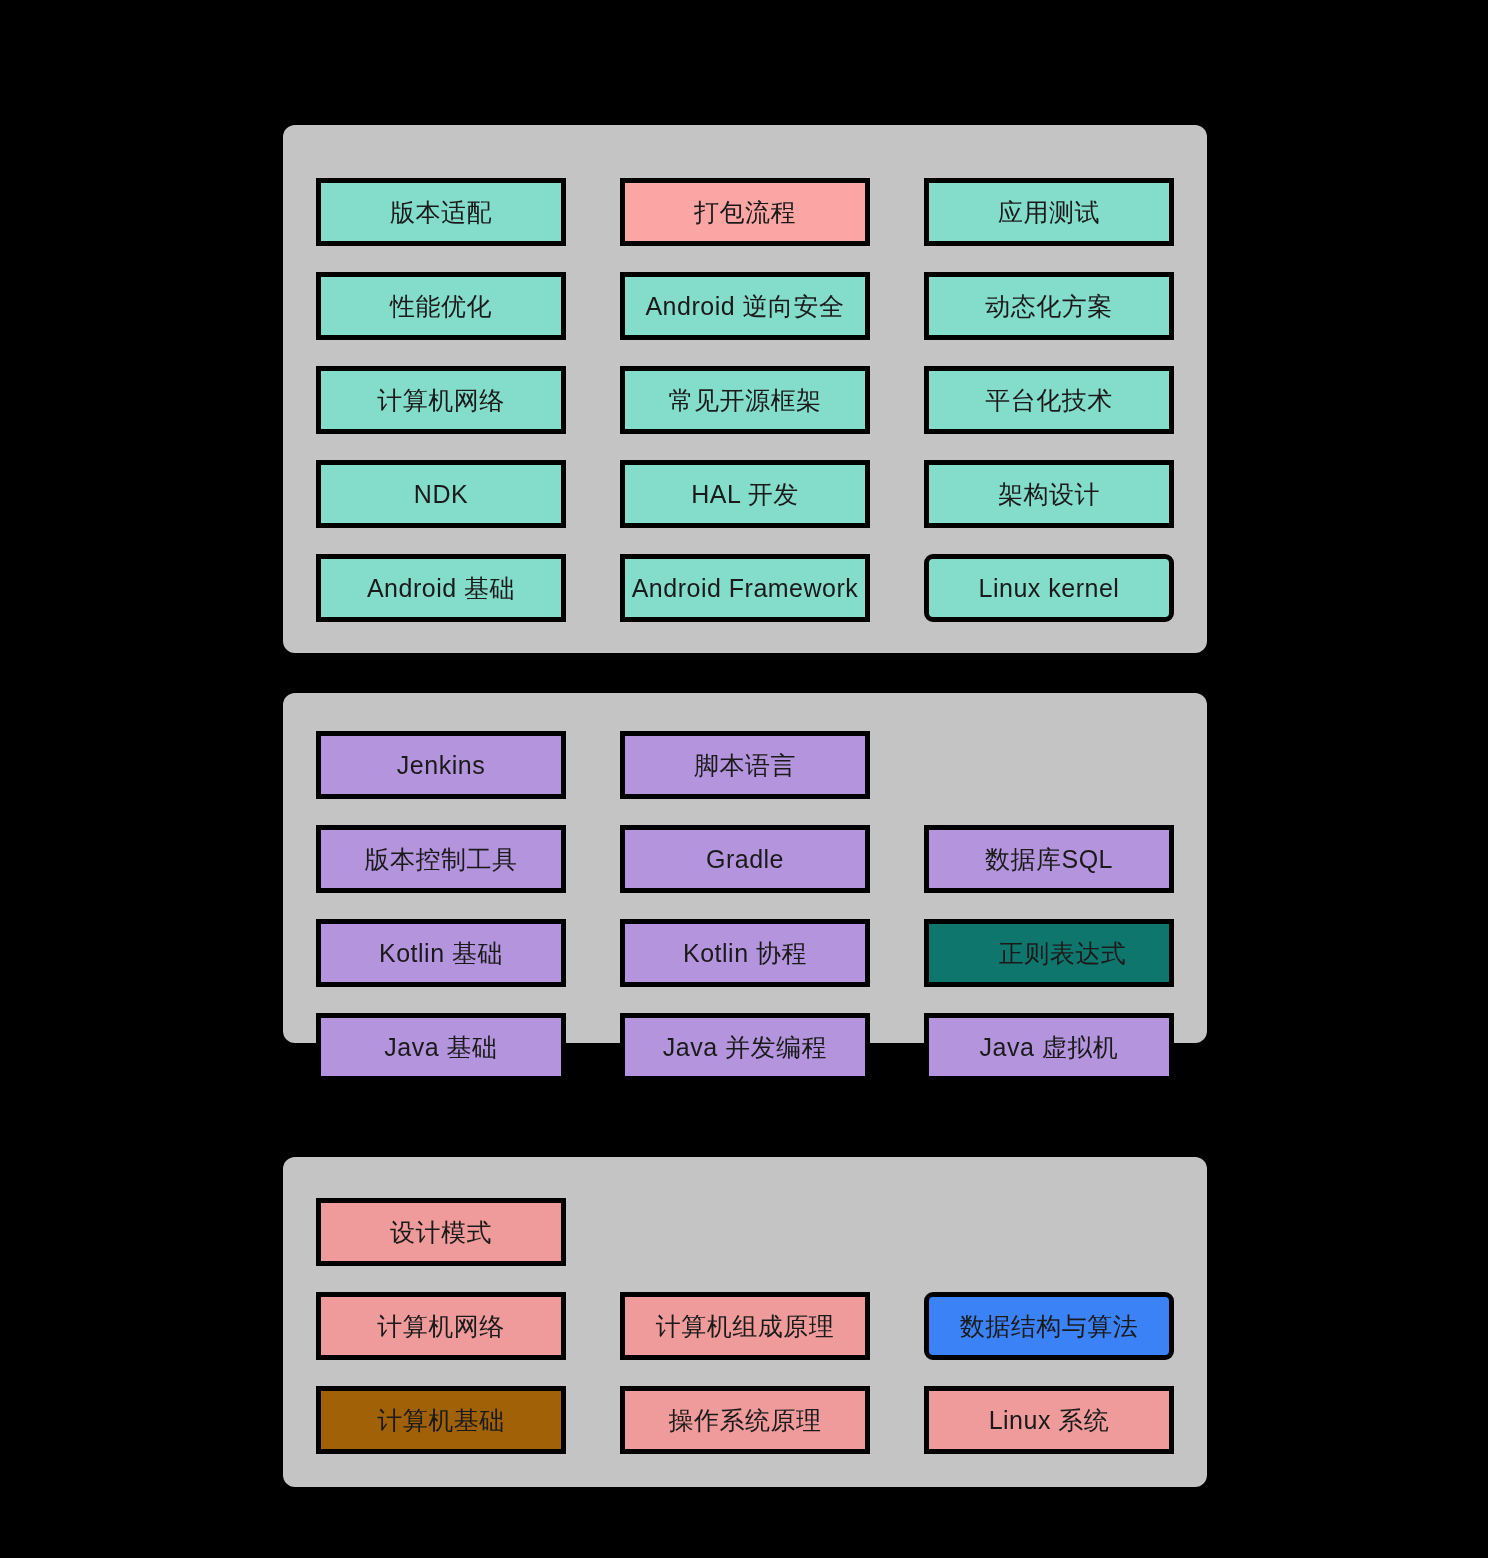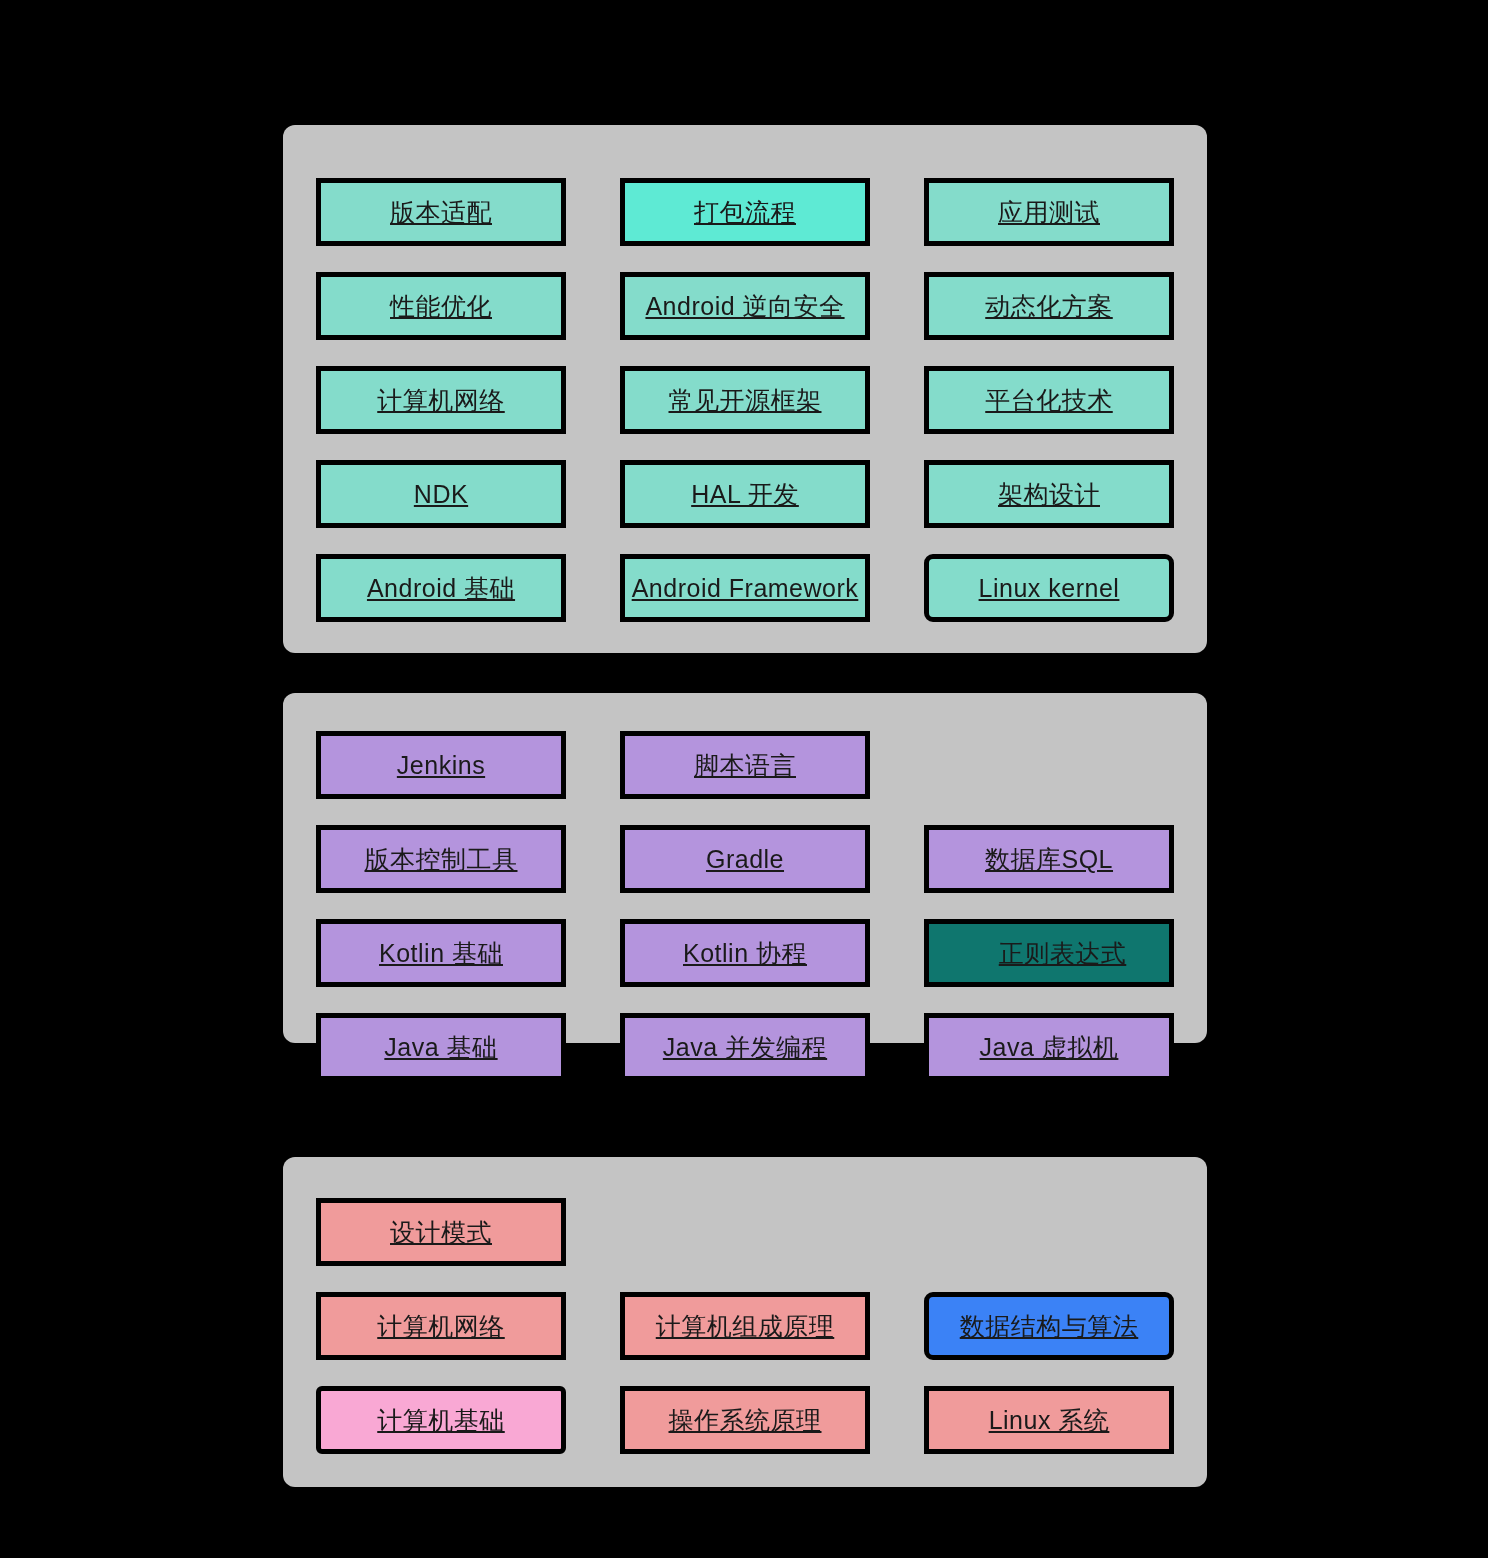--- a/index.html
+++ b/index.html
@@ -47,33 +47,32 @@
     border: 5px solid #a21caf;
     box-sizing: border-box;
     display: flex;
     align-items: center;
     justify-content: center;
     font-size: 25px;
     color: #1a1a1a;
     text-align: center;
     white-space: nowrap;
     letter-spacing: 0.5px;
-    text-decoration: underline;
   }
   .box.empty {
     visibility: hidden;
     border: none;
   }
 </style>
 </head>
 <body>
 
 <div class="panel panel-top" style="background: rgb(196, 196, 196);">
     <div class="box" style="background: rgb(132, 220, 203); border-color: rgb(0, 0, 0);">版本适配</div>
-    <div class="box" style="background: #5eead4; border-color: rgb(0, 0, 0);">打包流程</div>
+    <div class="box" style="background: #fca5a5; border-color: rgb(0, 0, 0);">打包流程</div>
     <div class="box" style="background: rgb(132, 220, 203); border-color: rgb(0, 0, 0);">应用测试</div>
     <div class="box" style="background: rgb(132, 220, 203); border-color: rgb(0, 0, 0);">性能优化</div>
     <div class="box" style="background: rgb(132, 220, 203); border-color: rgb(0, 0, 0);">Android 逆向安全</div>
     <div class="box" style="background: rgb(132, 220, 203); border-color: rgb(0, 0, 0);">动态化方案</div>
     <div class="box" style="background: rgb(132, 220, 203); border-color: rgb(0, 0, 0);">计算机网络</div>
     <div class="box" style="background: rgb(132, 220, 203); border-color: rgb(0, 0, 0);">常见开源框架</div>
     <div class="box" style="background: rgb(132, 220, 203); border-color: rgb(0, 0, 0);">平台化技术</div>
     <div class="box" style="background: rgb(132, 220, 203); border-color: rgb(0, 0, 0);">NDK</div>
     <div class="box" style="background: rgb(132, 220, 203); border-color: rgb(0, 0, 0);">HAL 开发</div>
     <div class="box" style="background: rgb(132, 220, 203); border-color: rgb(0, 0, 0);">架构设计</div>
@@ -97,16 +96,16 @@
     <div class="box" style="background: rgb(180, 148, 221); border-color: rgb(0, 0, 0);">Java 虚拟机</div>
   </div>
 
 <div class="panel panel-bottom" style="background: rgb(196, 196, 196);">
     <div class="box" style="background: rgb(240, 155, 155); border-color: rgb(0, 0, 0);">设计模式</div>
     <div class="box empty"></div>
     <div class="box empty"></div>
     <div class="box" style="background: rgb(240, 155, 155); border-color: rgb(0, 0, 0);">计算机网络</div>
     <div class="box" style="background: rgb(240, 155, 155); border-color: rgb(0, 0, 0);">计算机组成原理</div>
     <div class="box" style="background: #3b82f6; border-color: rgb(0, 0, 0); border-radius: 9px;">数据结构与算法</div>
-    <div class="box" style="background: #f9a8d4; border-color: rgb(0, 0, 0); border-radius: 6px;">计算机基础</div>
+    <div class="box" style="background: #a16207; border-color: rgb(0, 0, 0);">计算机基础</div>
     <div class="box" style="background: rgb(240, 155, 155); border-color: rgb(0, 0, 0);">操作系统原理</div>
     <div class="box" style="background: rgb(240, 155, 155); border-color: rgb(0, 0, 0);">Linux 系统</div>
   </div>
 
 </body></html>

